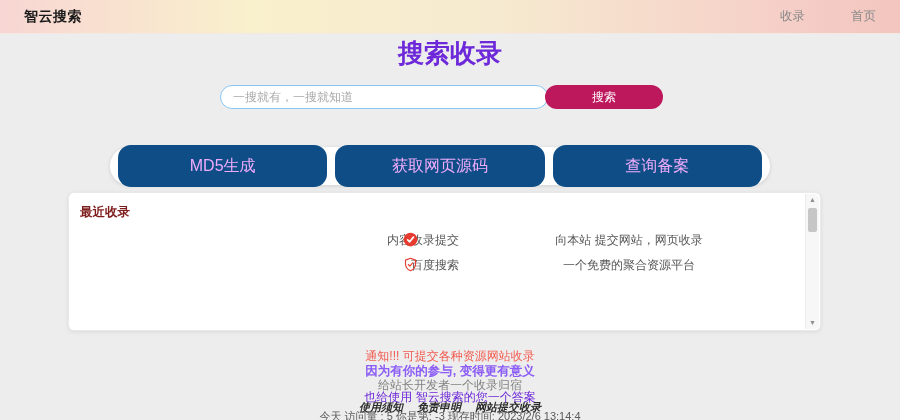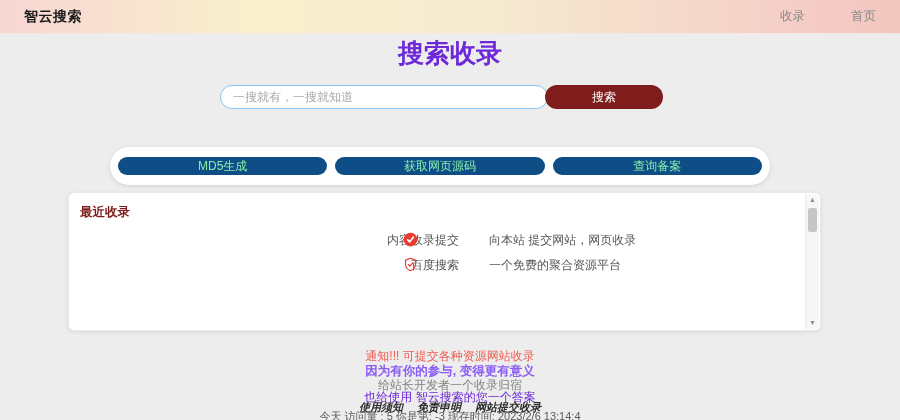--- a/index.html
+++ b/index.html
@@ -19,41 +19,41 @@
   .page-title{position:absolute;left:0;top:36px;width:900px;text-align:center;
               font-size:26px;font-weight:bold;color:#6d28d9;}
 
   
   .search-input{position:absolute;left:220px;top:85px;width:302px;height:22px;
                 border:1px solid #89c6f5;border-radius:12px;background:#fff;
                 padding:0 12px;font-size:12px;color:#333;outline:none;
                 font-family:"Liberation Sans","DejaVu Sans",sans-serif;}
   .search-input::placeholder{color:#a9a9a9;}
   .search-btn{position:absolute;left:545px;top:85px;width:118px;height:24px;
-              background:#7f1d1d;border:none;border-radius:12px;color:#fff;
+              background:#be185d;border:none;border-radius:12px;color:#fff;
               font-size:12px;cursor:pointer;font-family:inherit;text-align:center;}
 
   
   .tools{position:absolute;left:110px;top:147px;width:660px;height:38px;
          background:#fff;border-radius:19px;box-shadow:0 1px 4px rgba(0,0,0,.12);
          display:flex;align-items:center;gap:8px;padding:0 8px;box-sizing:border-box;}
-  .tool-btn{flex:1;height:18px;background:#0e4d85;border:none;border-radius:13px;
-            color:#86efac;font-size:12px;cursor:pointer;font-family:inherit;}
+  .tool-btn{flex:1;height:42px;background:#0e4d85;border:none;border-radius:13px;
+            color:#f0abfc;font-size:16px;cursor:pointer;font-family:inherit;}
 
   
   .panel{position:absolute;left:68px;top:192px;width:753px;height:139px;background:#fff;
          border:1px solid #e9e9e9;border-radius:6px;box-shadow:0 1px 4px rgba(0,0,0,.08);
          box-sizing:border-box;}
   .panel-heading{position:absolute;left:11px;top:11px;font-size:12.5px;font-weight:bold;color:#7f1d1d;}
   .row{position:absolute;left:0;width:100%;height:22px;font-size:12px;color:#555;}
   .row-1{top:36px;}
   .row-2{top:61px;}
   .cell-name{position:absolute;left:0;width:355px;text-align:right;line-height:22px;margin-left:35px;}
   .cell-icon{position:absolute;left:330px;width:22px;top:3px;text-align:center;}
-  .cell-desc{position:absolute;left:420px;width:280px;text-align:left;line-height:22px;}
+  .cell-desc{position:absolute;left:420px;width:280px;text-align:center;line-height:22px;}
 
   
   .scrollbar{position:absolute;top:1px;right:1px;bottom:1px;width:13px;
              background:#f7f7f7;border-left:1px solid #ececec;border-radius:0 5px 5px 0;}
   .sb-arrow{position:absolute;left:0;width:13px;height:12px;color:#8d8d8d;font-size:7px;
             line-height:12px;text-align:center;cursor:pointer;}
   .sb-up{top:0;}
   .sb-down{bottom:0;}
   .sb-thumb{position:absolute;left:2px;top:14px;width:9px;height:24px;background:#c6c6c6;
             border-radius:2px;cursor:pointer;}

